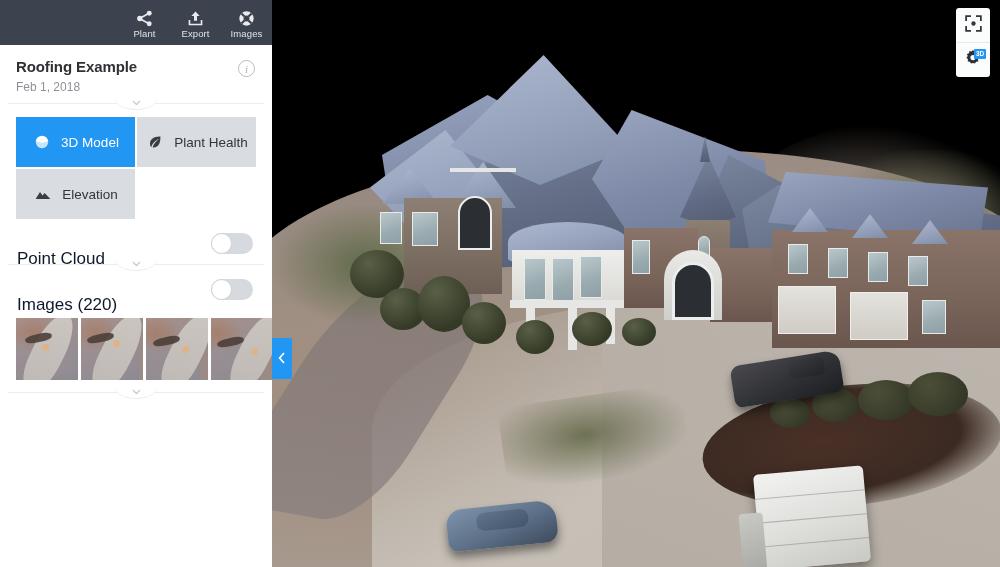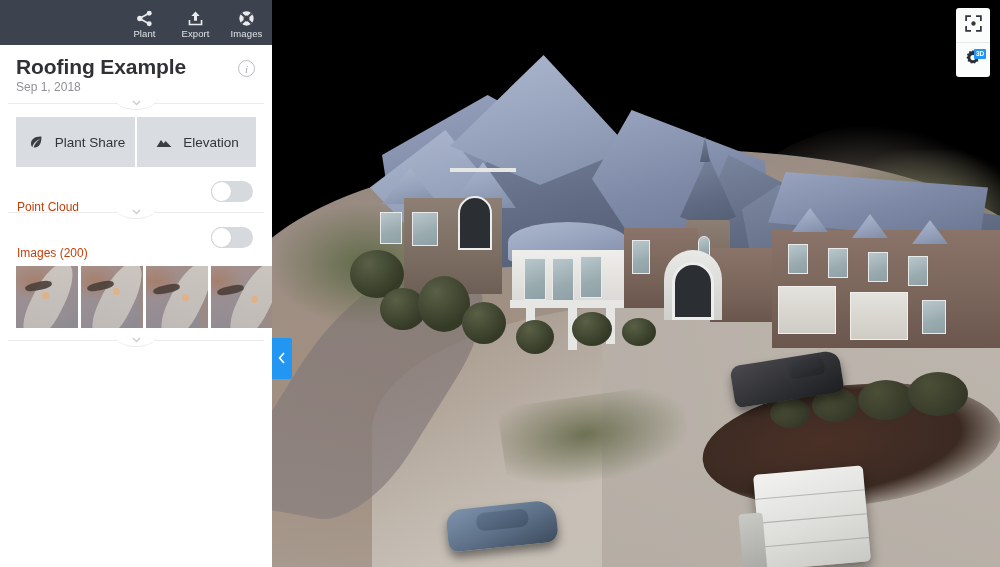--- a/index.html
+++ b/index.html
@@ -68,21 +68,21 @@
     height: 522px;
     background: #ffffff;
     z-index: 30;
     overflow: hidden;
   }
   .project-head {
     padding: 13px 16px 9px 16px;
     position: relative;
   }
   .project-title {
-    font-size: 21px;
+    font-size: 15px;
     font-weight: bold;
     color: #2f3135;
     letter-spacing: -0.1px;
     line-height: 18px;
   }
   .project-date {
     font-size: 12px;
     color: #8d9197;
     margin-top: 4px;
     line-height: 14px;
@@ -165,22 +165,22 @@
   
   .toggle-row {
     height: 42px;
     display: flex;
     align-items: center;
     justify-content: space-between;
     padding: 0 19px 0 17px;
     margin-top: 3px;
   }
   .toggle-label {
-    font-size: 12px;
-    color: #c2410c;
+    font-size: 17px;
+    color: #0f172a;
     margin-top: 32px;
   }
   .switch {
     position: relative;
     width: 42px;
     height: 21px;
     border-radius: 11px;
     background: #d6d9dd;
     cursor: pointer;
     flex: none;
@@ -541,43 +541,52 @@
         </svg>
       </span>
       <span class="tb-label">Images</span>
     </div>
   </div>
 
   <div class="sidebar">
 
     <div class="project-head">
       <div class="project-title">Roofing Example</div>
-      <div class="project-date">Sep 1, 2018</div>
+      <div class="project-date">Feb 1, 2018</div>
       <div class="info-icon">i</div>
     </div>
 
     <div class="divider">
       <div class="handle">
         <svg width="9" height="6" viewBox="0 0 9 6">
             <path d="M1 1 L4.5 4.6 L8 1" stroke="#c9ccd0" stroke-width="1.4" fill="none"></path>
           </svg>
       </div>
     </div>
 
     <div class="tabs">
 
 
+      <div class="tab active">
+        <span class="tab-icon">
+          <svg width="14" height="14" viewBox="0 0 14 14">
+            <circle cx="7" cy="7" r="6.2" fill="#ffffff"></circle>
+            <path d="M0.9 5.6 C3.6 8.3 10.4 8.3 13.1 5.6 L13.1 7 C13.1 10.4 10.4 13.2 7 13.2 C3.6 13.2 0.9 10.4 0.9 7 Z" fill="#2196f3" opacity=".25"></path>
+          </svg>
+        </span>
+        <span>3D Model</span>
+      </div>
 
       <div class="tab">
         <span class="tab-icon">
           <svg width="14" height="14" viewBox="0 0 14 14">
             <path d="M12.4 1.6 C6.4 1.2 2 4.2 2 8.4 C2 10 2.6 11.3 3.4 12.2 C4.2 8.6 7.4 5.2 11.2 4 C8.4 5.8 5.6 8.6 4.6 12.4 C8.8 13.4 12.8 9.8 12.4 1.6 Z" fill="#3a3d42"></path>
           </svg>
         </span>
-        <span>Plant Share</span>
+        <span>Plant Health</span>
       </div>
 
       <div class="tab">
         <span class="tab-icon">
           <svg width="16" height="11" viewBox="0 0 16 11">
             <path d="M0.6 10 L5 3 L7.6 6.6 L9.6 4 L15.4 10 Z" fill="#3a3d42"></path>
           </svg>
         </span>
         <span>Elevation</span>
       </div>
@@ -592,21 +601,21 @@
 
     <div class="divider">
       <div class="handle">
         <svg width="9" height="6" viewBox="0 0 9 6">
             <path d="M1 1 L4.5 4.6 L8 1" stroke="#c9ccd0" stroke-width="1.4" fill="none"></path>
           </svg>
       </div>
     </div>
 
     <div class="toggle-row">
-      <span class="toggle-label">Images (200)</span>
+      <span class="toggle-label">Images (220)</span>
       <span class="switch">
           <span class="knob"></span>
         </span>
     </div>
 
     <div class="thumbs">
       <div class="thumb">
         <div class="t-base"></div>
           <div class="t-road"></div>
           <div class="t-dark"></div>

